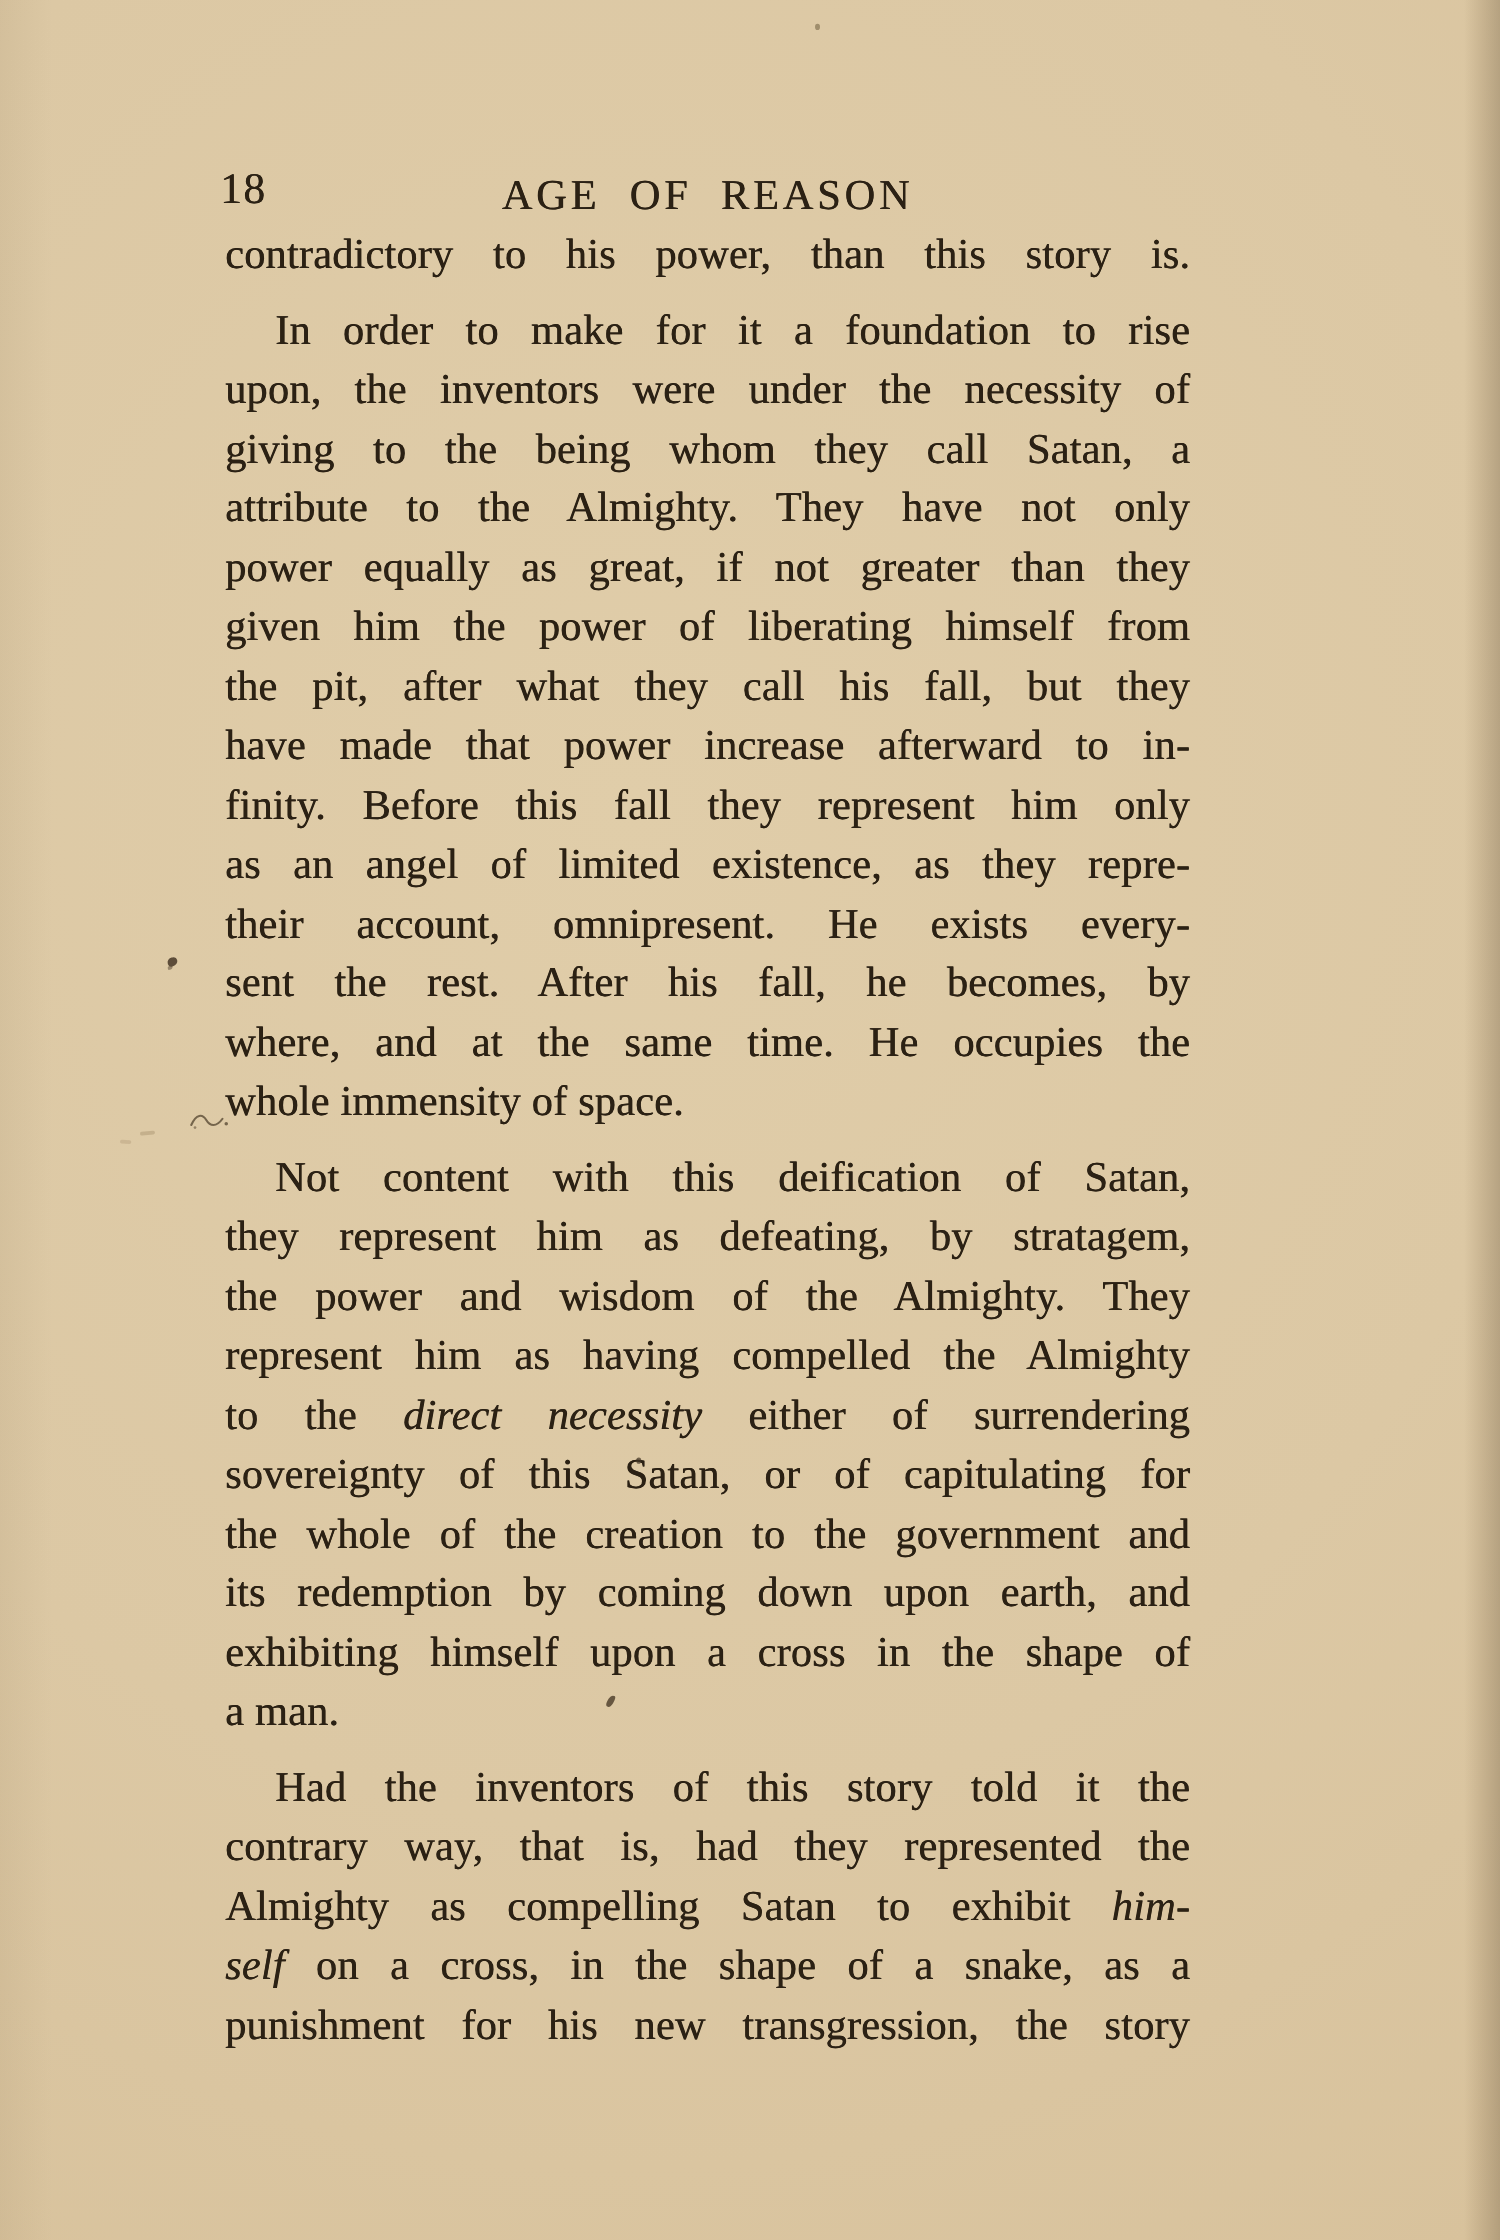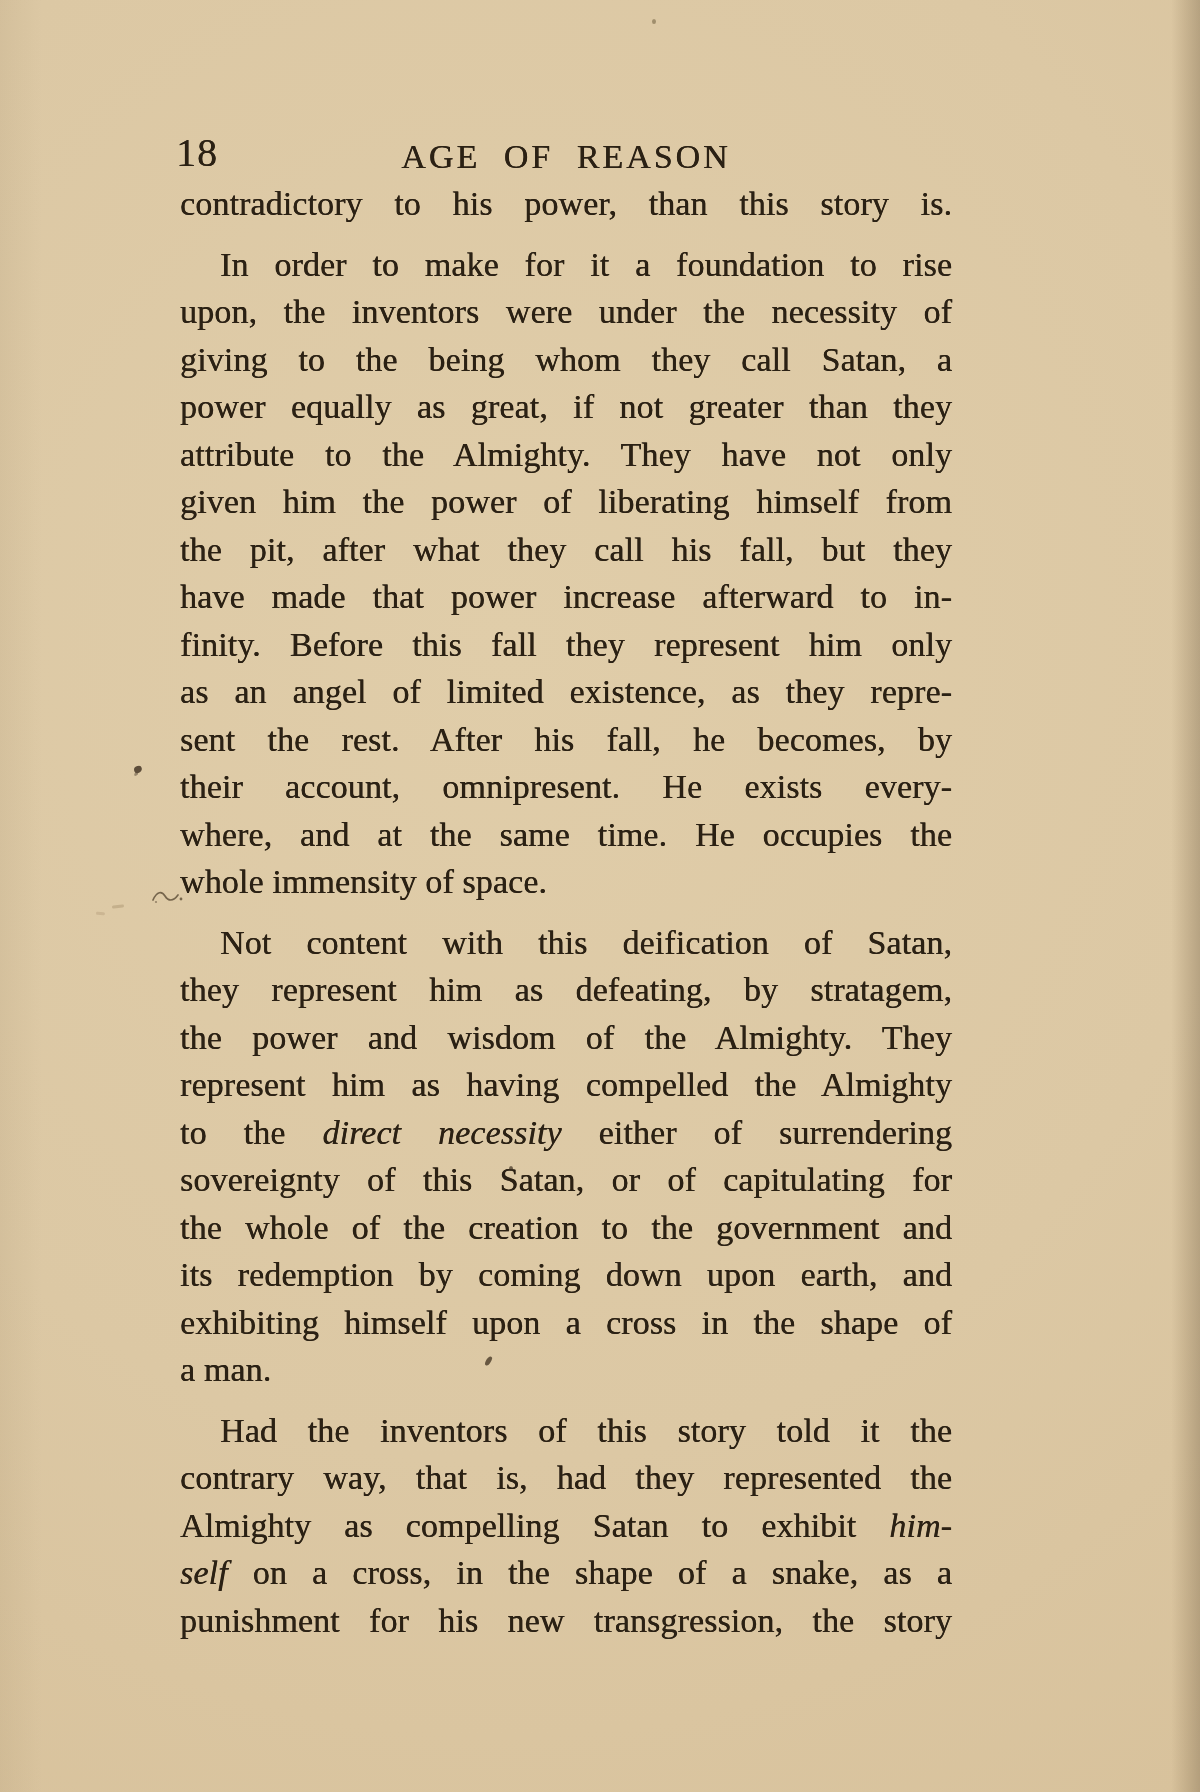--- a/index.html
+++ b/index.html
@@ -15,21 +15,21 @@
     background:
       linear-gradient(to right, rgba(0,0,0,0) 97.6%, rgba(104,82,52,0.16) 98.8%, rgba(84,66,42,0.28) 100%),
       linear-gradient(to left, rgba(0,0,0,0) 96.5%, rgba(110,88,56,0.08) 100%),
       radial-gradient(130% 95% at 42% 36%, #e0cda9 0%, #dcc8a4 48%, #d8c29c 80%, #d1ba92 100%);
   }
 
   .page-number {
     position: absolute;
     left: 176px;
     top: 133px;
-    font-size: 40px;
+    font-size: 35px;
     line-height: 1;
     letter-spacing: 1px;
     text-shadow: 0.3px 0 0 currentColor;
   }
 
   .running-header {
     position: absolute;
     left: 180px;
     top: 140px;
     width: 772px;
@@ -105,29 +105,29 @@
 
   <div class="page-number">18</div>
 
   <div class="running-header">AGE OF REASON</div>
 
   <div class="text-block">
       <div class="line"><span>contradictory to his power, than this story is.</span></div>
       <div class="line indent"><span>In order to make for it a foundation to rise</span></div>
       <div class="line"><span>upon, the inventors were under the necessity of</span></div>
       <div class="line"><span>giving to the being whom they call Satan, a</span></div>
+      <div class="line"><span>attribute to the Almighty. They have not only</span></div>
       <div class="line"><span>power equally as great, if not greater than they</span></div>
-      <div class="line"><span>attribute to the Almighty. They have not only</span></div>
       <div class="line"><span>given him the power of liberating himself from</span></div>
       <div class="line"><span>the pit, after what they call his fall, but they</span></div>
       <div class="line"><span>have made that power increase afterward to in-</span></div>
       <div class="line"><span>finity. Before this fall they represent him only</span></div>
       <div class="line"><span>as an angel of limited existence, as they repre-</span></div>
+      <div class="line"><span>their account, omnipresent. He exists every-</span></div>
       <div class="line"><span>sent the rest. After his fall, he becomes, by</span></div>
-      <div class="line"><span>their account, omnipresent. He exists every-</span></div>
       <div class="line"><span>where, and at the same time. He occupies the</span></div>
       <div class="line para-end"><span>whole immensity of space.</span></div>
       <div class="line indent"><span>Not content with this deification of Satan,</span></div>
       <div class="line"><span>they represent him as defeating, by stratagem,</span></div>
       <div class="line"><span>the power and wisdom of the Almighty. They</span></div>
       <div class="line"><span>represent him as having compelled the Almighty</span></div>
       <div class="line"><span>to the </span><span class="it">direct necessity</span><span> either of surrendering</span></div>
       <div class="line"><span>sovereignty of this Satan, or of capitulating for</span></div>
       <div class="line"><span>the whole of the creation to the government and</span></div>
       <div class="line"><span>its redemption by coming down upon earth, and</span></div>

